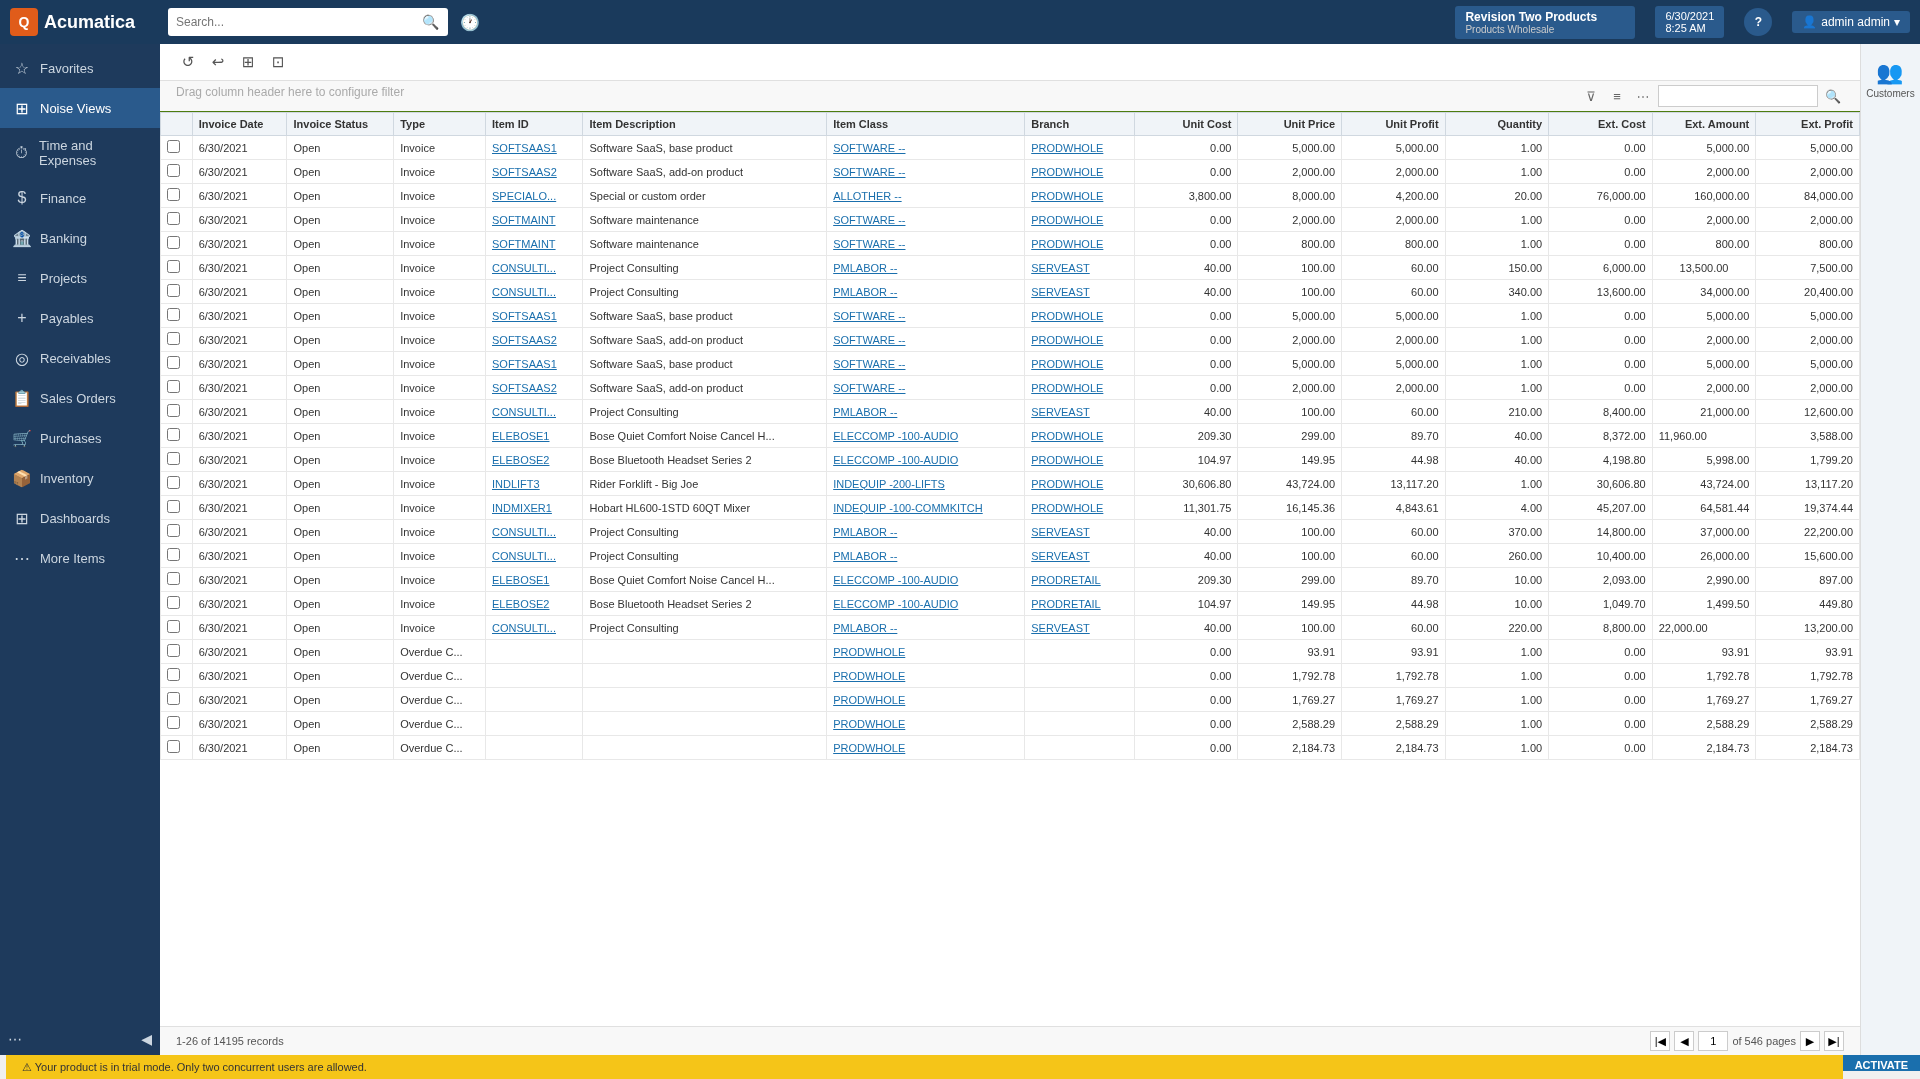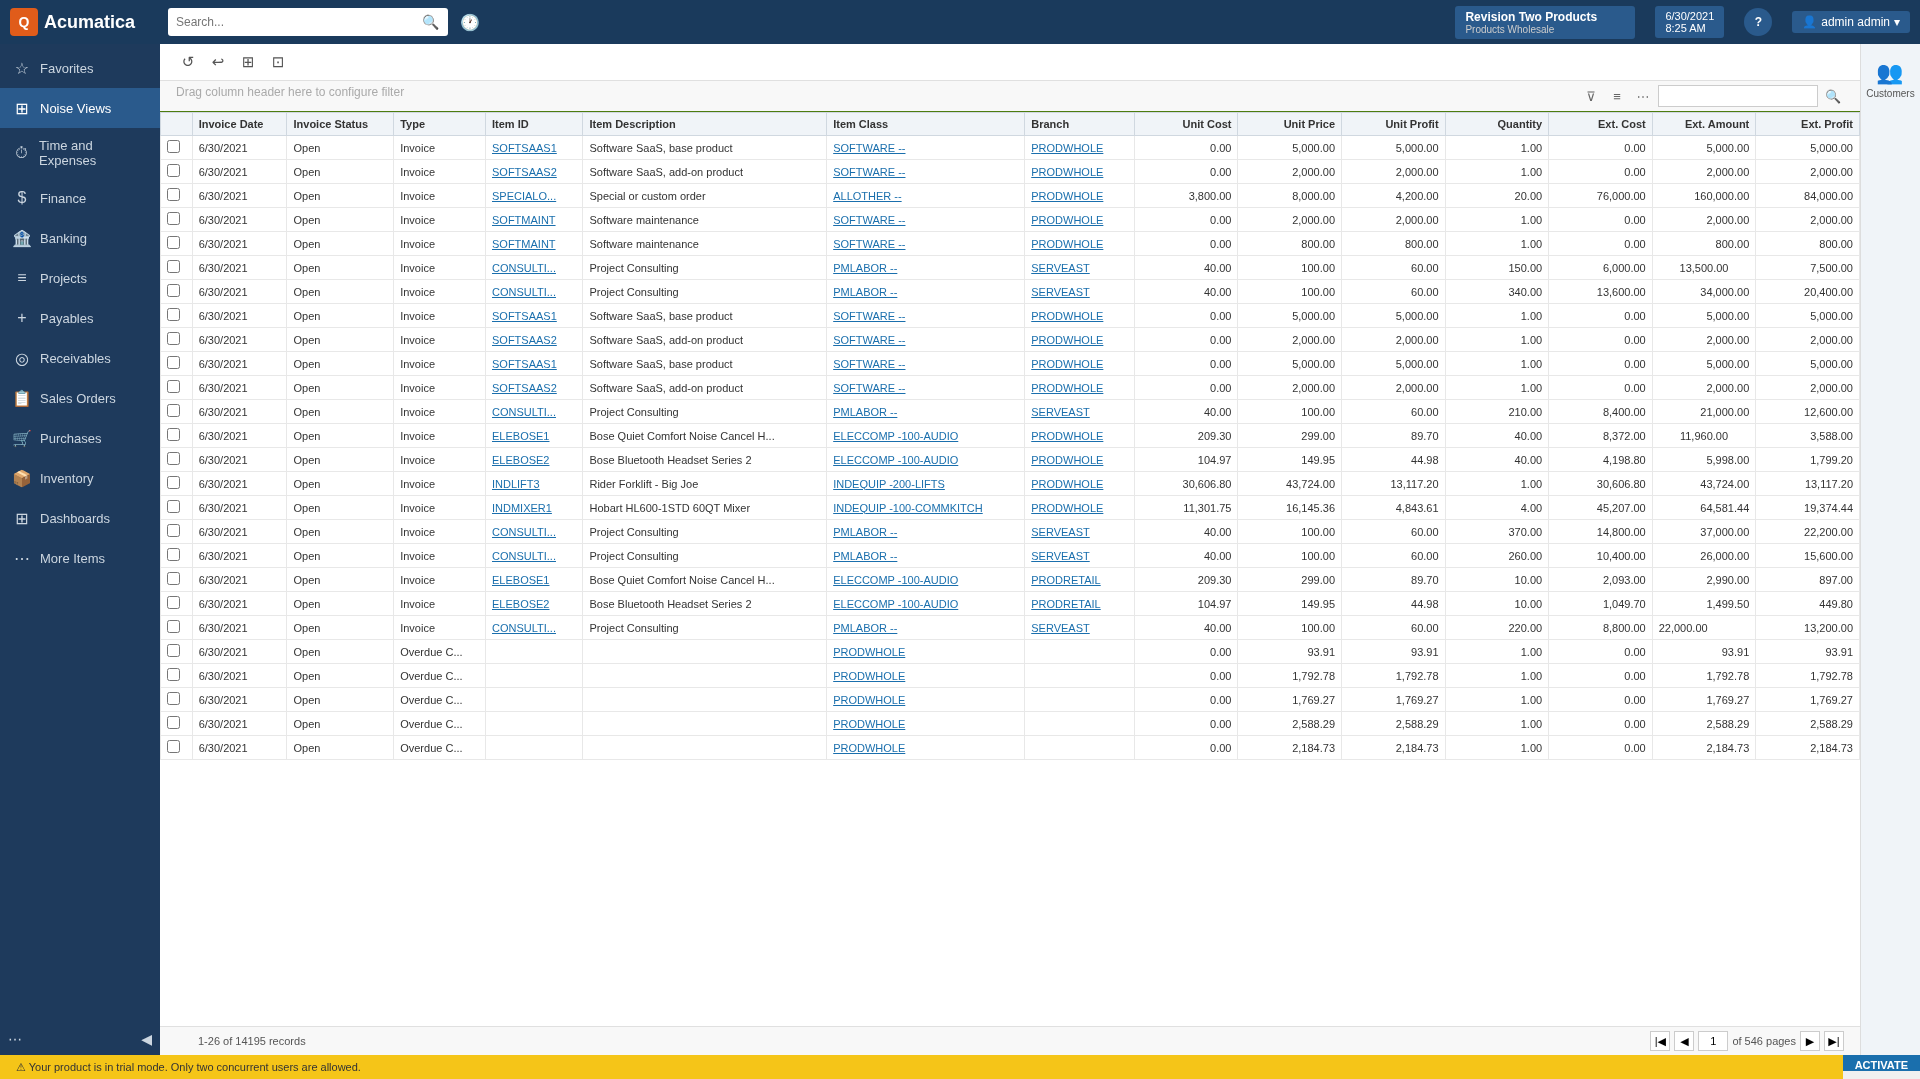--- a/index.html
+++ b/index.html
@@ -75,21 +75,21 @@
     .statusbar-warning { background: #f5c518; color: #333; height: 24px; display: flex; align-items: center; padding: 0 16px; font-size: 11px; flex: 1; }
     .statusbar-activate { background: #1a6fad; color: white; padding: 4px 12px; cursor: pointer; font-size: 11px; font-weight: bold; }
 
     
     .right-panel { width: 60px; background: #f0f4f8; border-left: 1px solid #ddd; display: flex; flex-direction: column; align-items: center; padding-top: 8px; }
     .right-panel-btn { display: flex; flex-direction: column; align-items: center; gap: 2px; padding: 8px 4px; cursor: pointer; color: #555; font-size: 10px; text-align: center; }
     .right-panel-icon { font-size: 22px; color: #1a5a8c; }
 
     
     .pagination { display: flex; align-items: center; justify-content: space-between; padding: 4px 16px; border-top: 1px solid #e0e0e0; background: #f8f8f8; font-size: 11px; }
-    .pagination-info { color: #555; margin-left: 22px; }
+    .pagination-info { color: #555; }
     .pagination-controls { display: flex; align-items: center; gap: 4px; }
     .page-btn { width: 20px; height: 20px; border: 1px solid #ccc; background: white; cursor: pointer; display: flex; align-items: center; justify-content: center; font-size: 11px; }
     .page-btn:disabled { color: #ccc; cursor: default; }
     .page-input { width: 30px; height: 20px; border: 1px solid #ccc; text-align: center; font-size: 11px; }
     .page-total { color: #555; }
   </style>
 </head>
 <body>
 
 <div class="topbar">
@@ -436,21 +436,21 @@
       <td>Invoice</td>
       <td><span class="link">ELEBOSE1</span></td>
       <td style="max-width:200px;overflow:hidden;text-overflow:ellipsis;">Bose Quiet Comfort Noise Cancel H...</td>
       <td><span class="link">ELECCOMP -100-AUDIO</span></td>
       <td><span class="link">PRODWHOLE</span></td>
       <td style="text-align:right">209.30</td>
       <td style="text-align:right">299.00</td>
       <td style="text-align:right">89.70</td>
       <td style="text-align:right">40.00</td>
       <td style="text-align:right">8,372.00</td>
-      <td style="text-align:center">11,960.00</td>
+      <td style="text-align:left">11,960.00</td>
       <td style="text-align:right">3,588.00</td>
     </tr>
             <tr>
       <td><input type="checkbox" style=""></td>
       <td>6/30/2021</td>
       <td>Open</td>
       <td>Invoice</td>
       <td><span class="link">ELEBOSE2</span></td>
       <td style="max-width:200px;overflow:hidden;text-overflow:ellipsis;">Bose Bluetooth Headset Series 2</td>
       <td><span class="link">ELECCOMP -100-AUDIO</span></td>
@@ -685,16 +685,16 @@
   </div>
 
   <div class="right-panel">
     <div class="right-panel-btn">
       <span class="right-panel-icon">👥</span>
       <span>Customers</span>
     </div>
   </div>
 </div>
 
-<div style="display:flex; height:16px;">
+<div style="display:flex; height:16px;padding-left:6px;">
   <div class="statusbar-warning">⚠ Your product is in trial mode. Only two concurrent users are allowed.</div>
   <div class="statusbar-activate">ACTIVATE</div>
 </div>
 
 </body></html>

